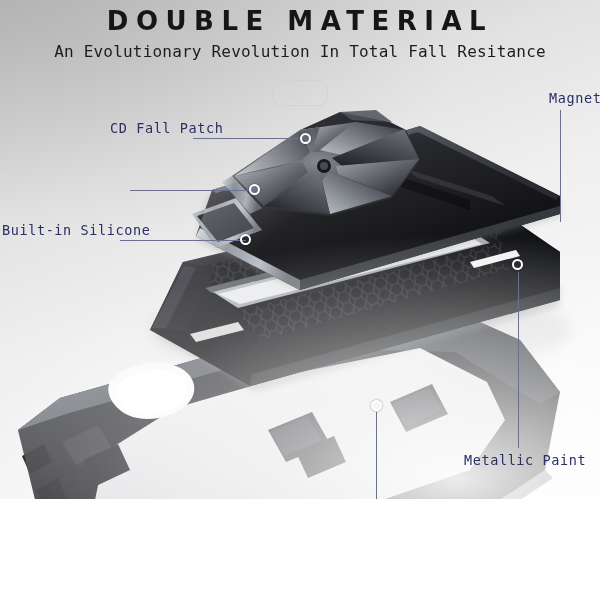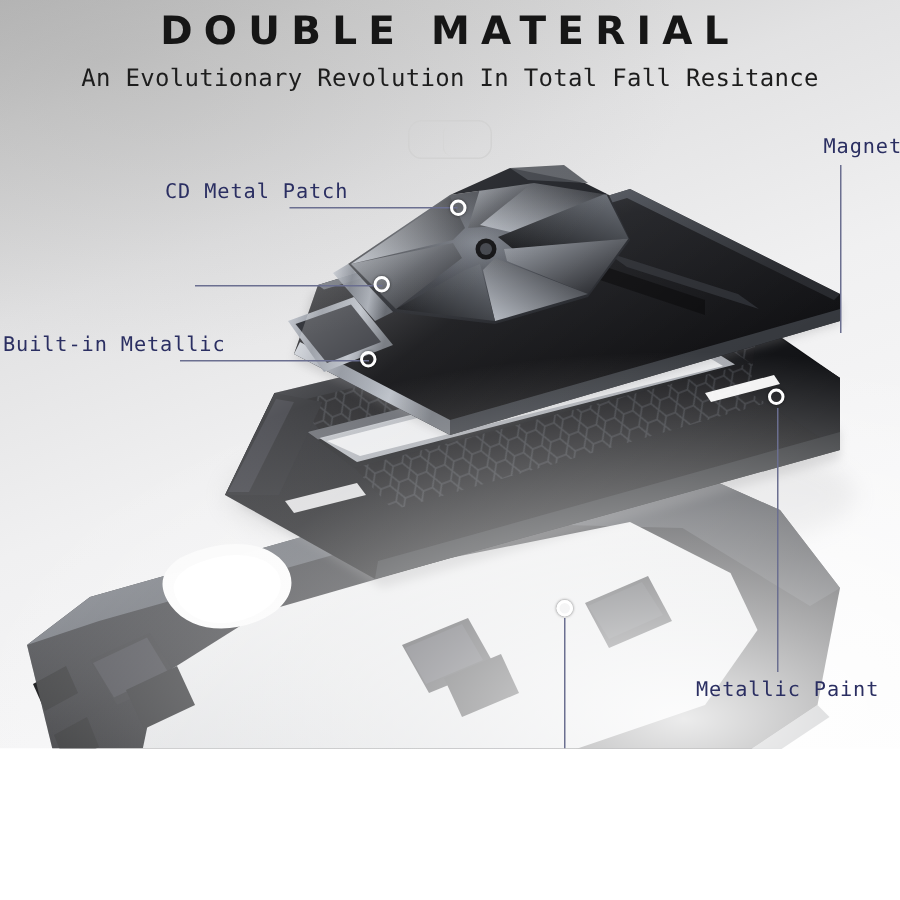--- a/index.html
+++ b/index.html
@@ -311,28 +311,28 @@
     </g>
   </svg>
 
   <div id="lightwash"></div>
 
   <div class="title">DOUBLE MATERIAL</div>
   <div class="subtitle">An Evolutionary Revolution In Total Fall Resitance</div>
 
   <div id="ghost-chip"></div>
 
-  <div class="callout" style="left:110px; top:120px;">CD Metal Patch</div>
+  <div class="callout" style="left:110px; top:120px;">CD Fall Patch</div>
   <div class="leader h" style="left:193px; top:138px; width:112px;"></div>
   <div class="ring" style="left:300px; top:133px;"></div>
 
   <div class="leader h" style="left:130px; top:190px; width:125px;"></div>
   <div class="ring" style="left:249px; top:184px;"></div>
 
-  <div class="callout" style="left:2px; top:222px;">Built-in Metallic</div>
+  <div class="callout" style="left:2px; top:222px;">Built-in Silicone</div>
   <div class="leader h" style="left:120px; top:240px; width:126px;"></div>
   <div class="ring" style="left:240px; top:234px;"></div>
 
   <div class="callout" style="left:549px; top:90px;">Magnet</div>
   <div class="leader v" style="left:560px; top:110px; height:112px;"></div>
 
   <div class="callout" style="left:464px; top:452px;">Metallic Paint</div>
   <div class="leader v" style="left:518px; top:272px; height:176px;"></div>
   <div class="ring" style="left:512px; top:259px;"></div>
 

